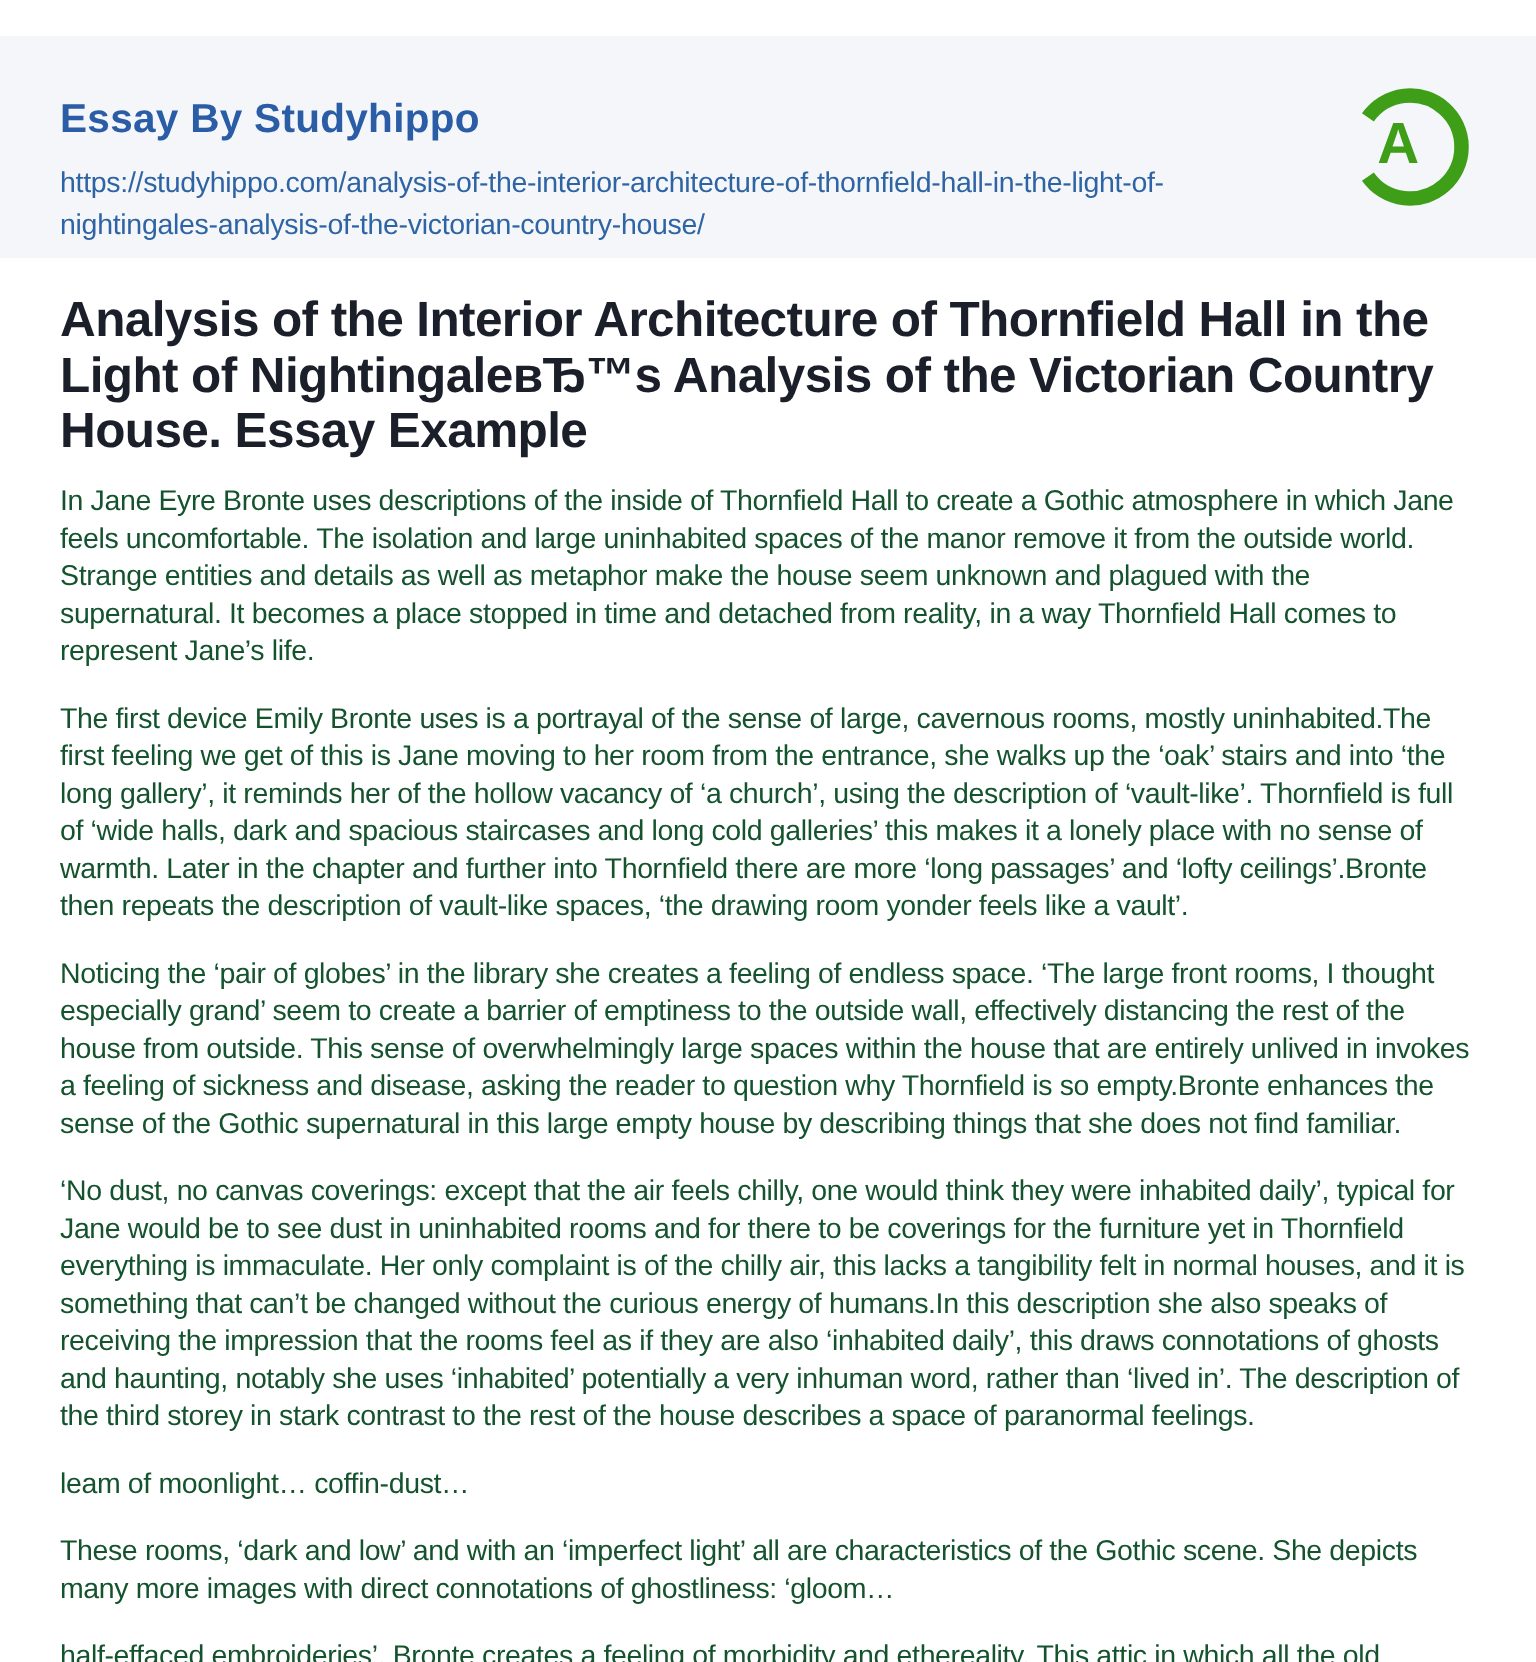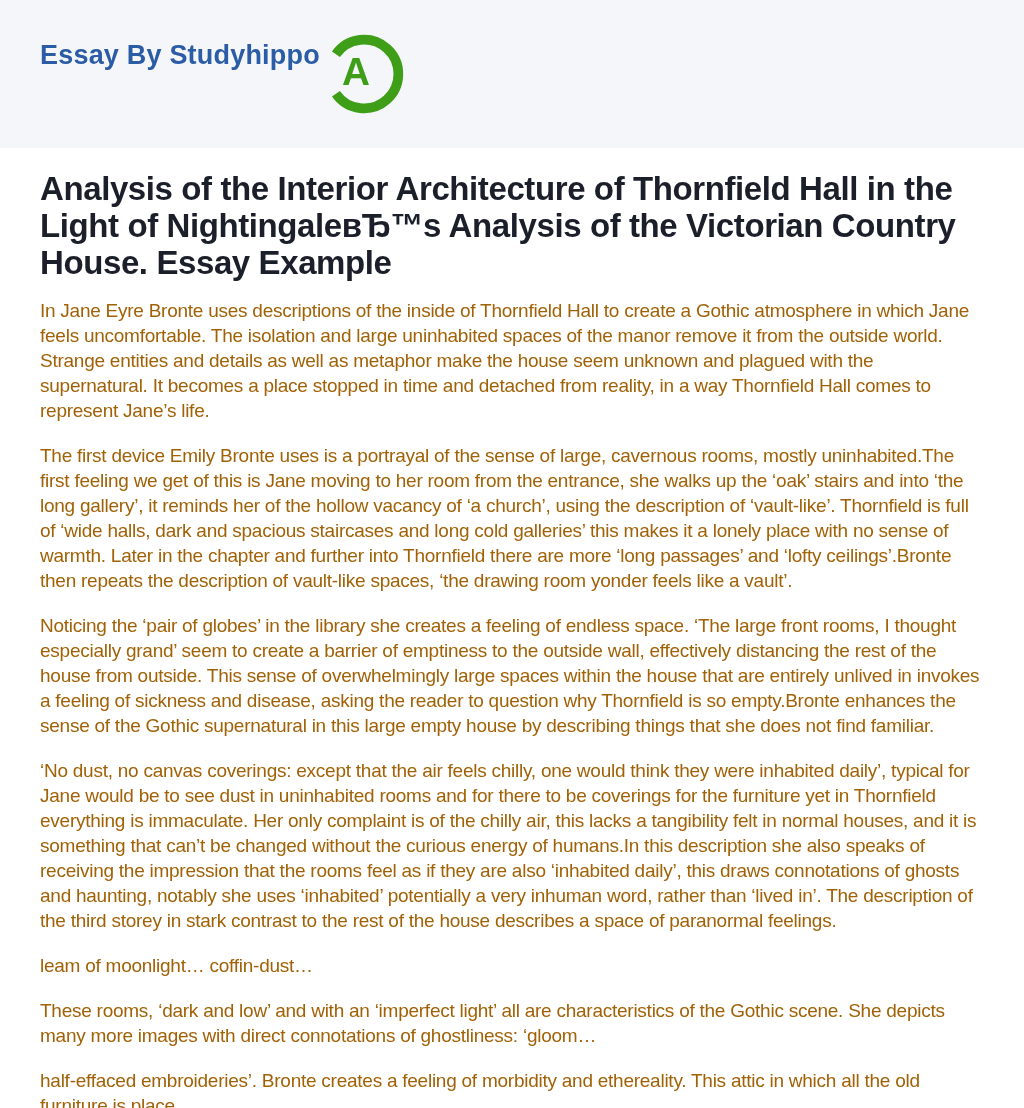--- a/index.html
+++ b/index.html
@@ -8,22 +8,23 @@
     height: 1108px;
     overflow: hidden;
     background: #ffffff;
     font-family: "Liberation Sans", sans-serif;
   }
   .header {
     background: #f4f6f9;
     height: 148px;
     padding: 36px 36px 0 40px;
     display: flex;
-    justify-content: flex-start;
+    justify-content: space-between;
     align-items: flex-start;
+    margin-top: 24px;
   }
   .brand-title {
     color: #2b5ca6;
     font-size: 27px;
     font-weight: 700;
     letter-spacing: 0.2px;
     margin: 4px 0 14px 0;
   }
   .page-url {
     color: #2f64a4;
@@ -47,33 +48,34 @@
   }
   .article-title {
     color: #1b1f2a;
     font-size: 33px;
     line-height: 37px;
     font-weight: 700;
     letter-spacing: -0.4px;
     margin: 0 0 17px 0;
   }
   .article-body p {
-    color: #a16207;
+    color: #14532d;
     font-size: 19px;
     line-height: 25px;
     letter-spacing: -0.25px;
     margin: 0 0 20px 0;
   }
 </style>
 </head>
 <body>
 
 <header class="header">
   <div class="header-left">
     <h2 class="brand-title">Essay By Studyhippo</h2>
+    <div class="page-url">https://studyhippo.com/analysis-of-the-interior-architecture-of-thornfield-hall-in-the-light-of-nightingales-analysis-of-the-victorian-country-house/</div>
   </div>
   <div class="logo">
     <svg viewBox="0 0 100 100" width="88" height="88" aria-hidden="true">
       <path d="M 18.1 27.6 A 39 39 0 1 1 18.1 72.4" fill="none" stroke="#3e9e18" stroke-width="11" stroke-linecap="butt"></path>
       <text x="41" y="62" text-anchor="middle" font-family="Liberation Sans, sans-serif" font-size="44" font-weight="600" fill="#3e9e18">A</text>
     </svg>
   </div>
 </header>
 
 <main class="main">

